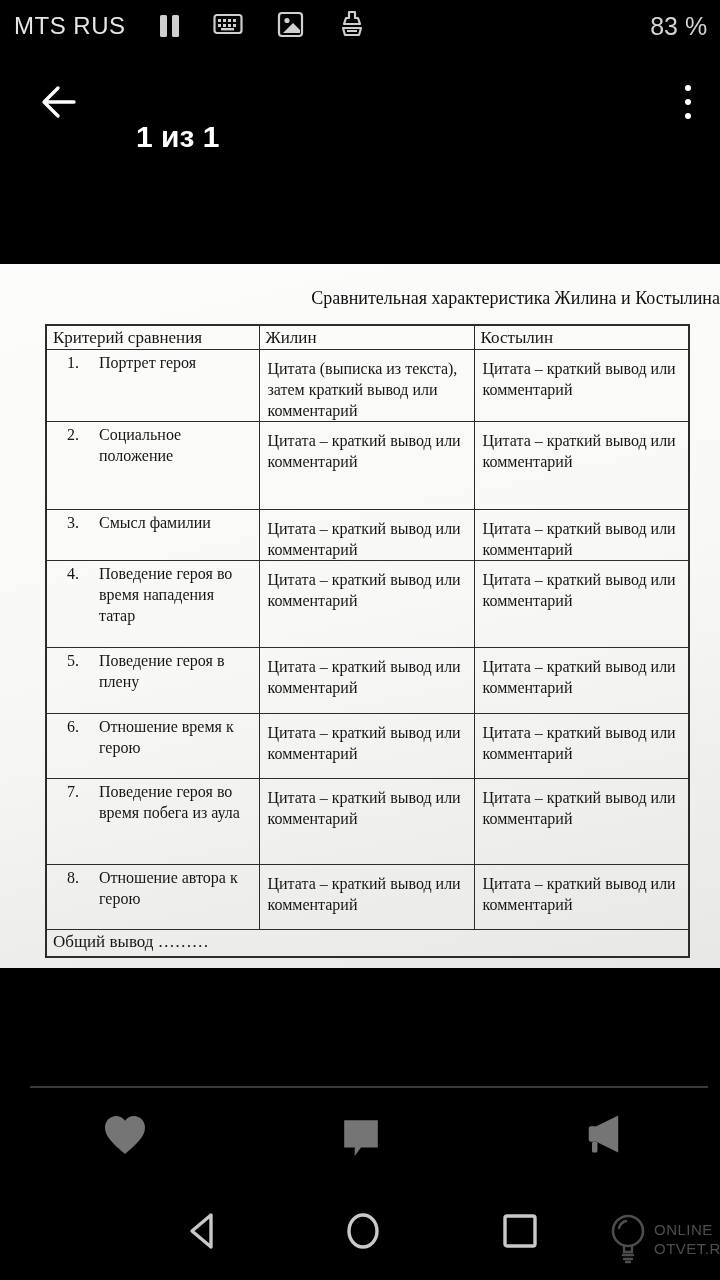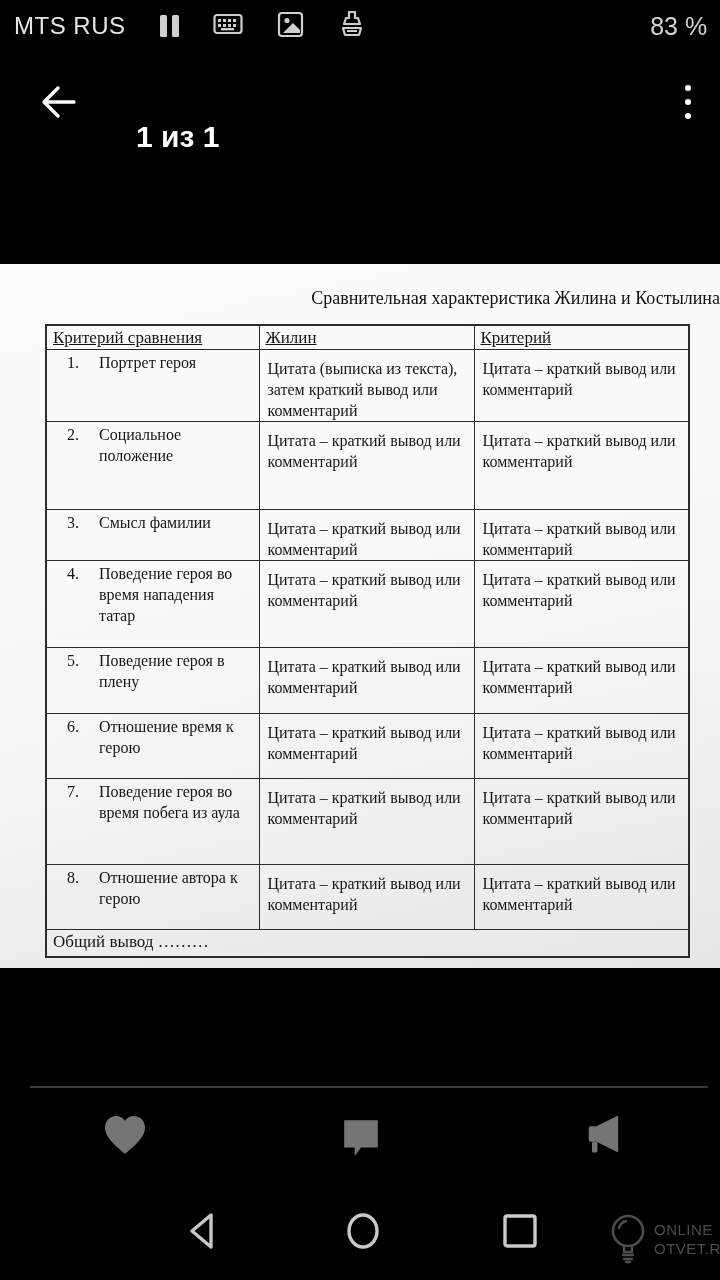--- a/index.html
+++ b/index.html
@@ -46,21 +46,21 @@
     border-collapse:collapse;table-layout:fixed;
   }
   .doc-table col.c1{width:213px;}
   .doc-table col.c2{width:215px;}
   .doc-table col.c3{width:215px;}
   .doc-table{border:2px solid #2c2c2c;}
   .doc-table th,.doc-table td{
     border:1px solid #2c2c2c;vertical-align:top;
     font-size:16px;line-height:21px;font-weight:normal;text-align:left;
   }
-  .doc-table thead tr{height:24px;text-decoration:underline;}
+  .doc-table thead tr{height:24px;}
   .doc-table th{padding:1px 4px 0 6px;font-size:17px;}
   tbody tr.h64{height:64px;} tbody tr.h88{height:88px;} tbody tr.h43{height:43px;}
   tbody tr.h87{height:87px;} tbody tr.h66{height:66px;} tbody tr.h65{height:65px;}
   tbody tr.h86{height:86px;}
   td.crit{position:relative;padding:2px 6px 0 52px;}
   td.crit .num{position:absolute;left:20px;top:2px;}
   td.val{padding:8px 6px 0 8px;}
   tr.footer-row{height:28px;}
   tr.footer-row td{padding:1px 6px 0 6px;font-size:17px;}
   
@@ -163,21 +163,21 @@
     <table class="doc-table">
       <colgroup>
           <col class="c1">
           <col class="c2">
           <col class="c3">
         </colgroup>
       <thead>
         <tr>
           <th>Критерий сравнения</th>
           <th>Жилин</th>
-          <th>Критерий</th>
+          <th>Костылин</th>
         </tr>
       </thead>
       <tbody>
         <tr class="h64">
           <td class="crit"><span class="num">1.</span><span>Портрет героя</span></td>
           <td class="val">Цитата (выписка из текста), затем краткий вывод или комментарий</td>
           <td class="val">Цитата –  краткий вывод или комментарий</td>
         </tr>
         <tr class="h88">
           <td class="crit"><span class="num">2.</span><span>Социальное положение</span></td>

